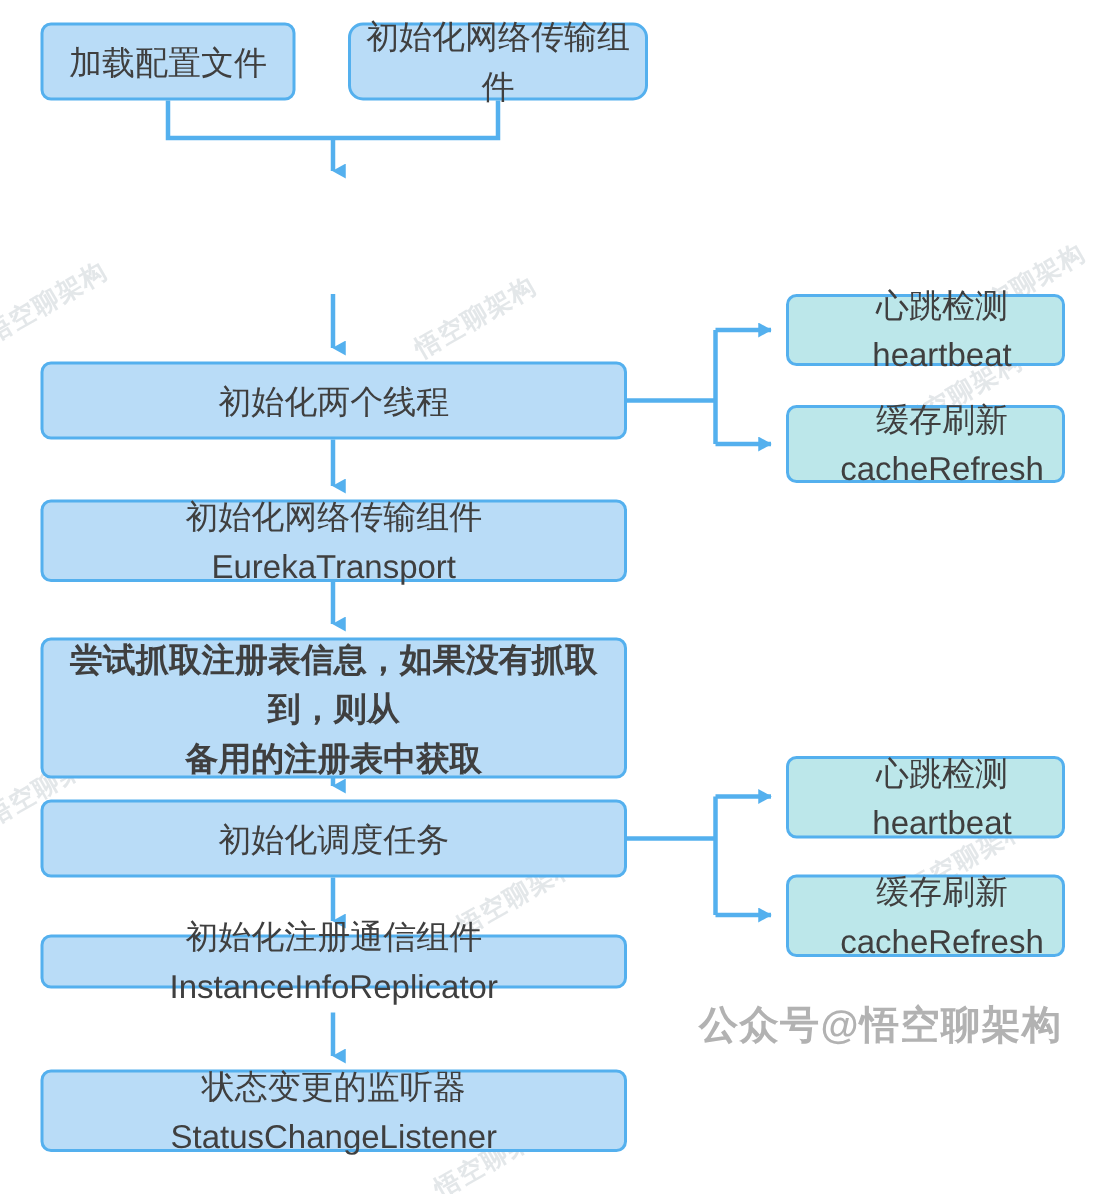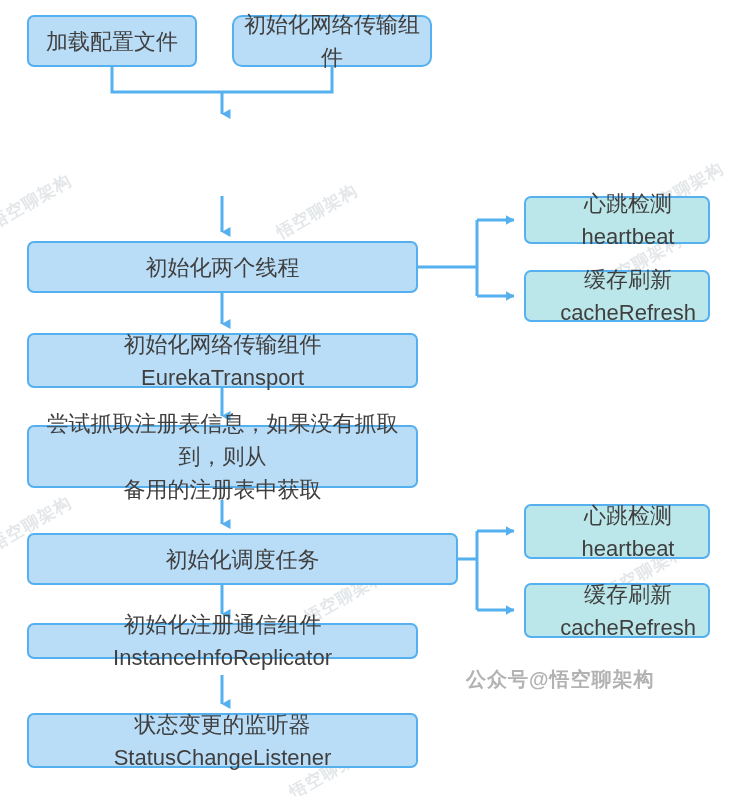--- a/index.html
+++ b/index.html
@@ -60,21 +60,21 @@
   .node.primary {
     background: #b9dcf7;
   }
   .node.branch {
     background: #bce7ea;
     padding-left: 32px;
   }
   .brand-watermark {
     position: absolute;
     color: #b2b2b2;
-    font-size: 20px;
+    font-size: 26px;
     font-weight: bold;
     letter-spacing: 1px;
     white-space: nowrap;
     z-index: 2;
   }
 </style>
 </head>
 <body>
 
 <div id="canvas">
@@ -121,23 +121,23 @@
       <path d="M477,531 L477,610"></path>
       <path d="M477,531 L514,531" marker-end="url(#arrow-right-head)"></path>
       <path d="M477,610 L514,610" marker-end="url(#arrow-right-head)"></path>
     </g>
   </svg>
 
   <div class="node primary" style="left:27px;  top:15px;  width:170px; height:52px;">加载配置文件</div>
   <div class="node primary" style="left:232px; top:15px;  width:200px; height:52px;border-radius:10px;">初始化网络传输组件</div>
   <div class="node primary" style="left:27px;  top:241px; width:391px; height:52px;">初始化两个线程</div>
   <div class="node primary" style="left:27px;  top:333px; width:391px; height:55px;">初始化网络传输组件 EurekaTransport</div>
-  <div class="node primary" style="left:27px;  top:425px; width:391px; height:63px;">尝试抓取注册表信息，如果没有抓取到，则从
+  <div class="node primary" style="left:27px;  top:425px; width:391px; height:94px;font-weight:bold;">尝试抓取注册表信息，如果没有抓取到，则从
 备用的注册表中获取</div>
-  <div class="node primary" style="left:27px;  top:533px; width:431px; height:52px;">初始化调度任务</div>
+  <div class="node primary" style="left:27px;  top:533px; width:391px; height:52px;">初始化调度任务</div>
   <div class="node primary" style="left:27px;  top:623px; width:391px; height:36px;">初始化注册通信组件 InstanceInfoReplicator</div>
   <div class="node primary" style="left:27px;  top:713px; width:391px; height:55px;">状态变更的监听器 StatusChangeListener</div>
 
   <div class="node branch" style="left:524px; top:196px; width:186px; height:48px;">心跳检测 heartbeat</div>
   <div class="node branch" style="left:524px; top:270px; width:186px; height:52px;">缓存刷新
 cacheRefresh</div>
   <div class="node branch" style="left:524px; top:504px; width:186px; height:55px;">心跳检测 heartbeat</div>
   <div class="node branch" style="left:524px; top:583px; width:186px; height:55px;">缓存刷新
 cacheRefresh</div>
 

